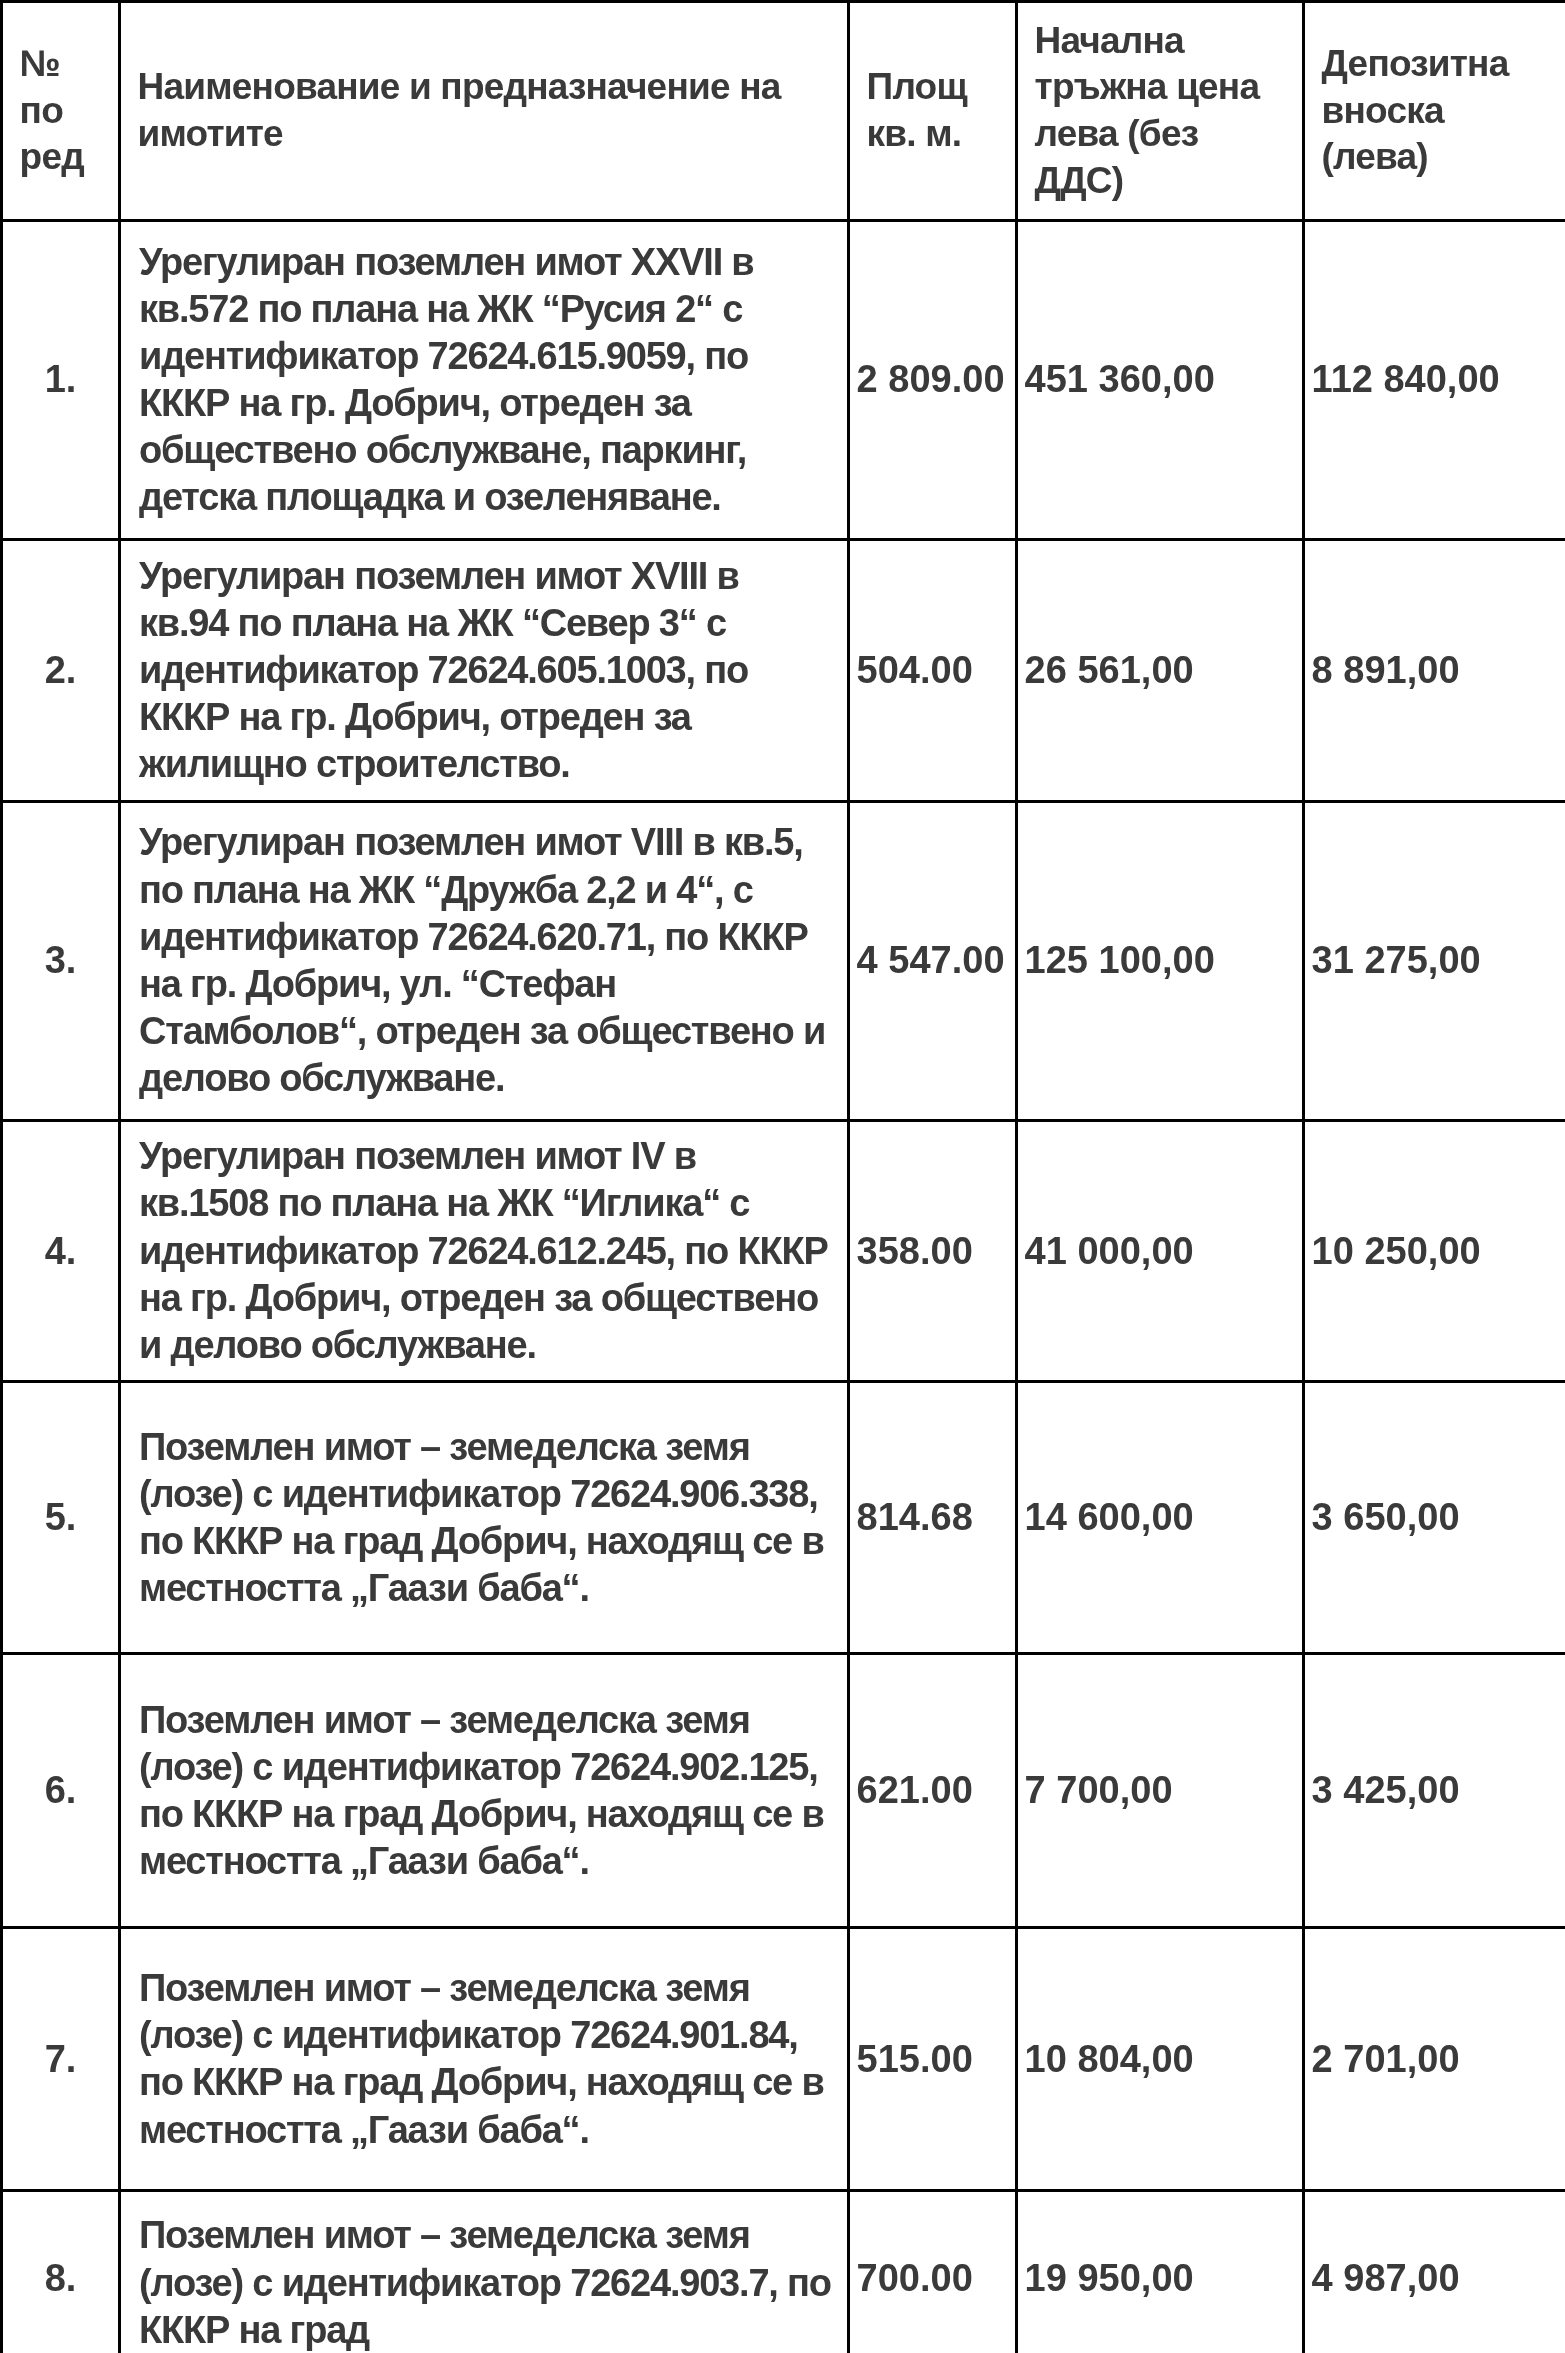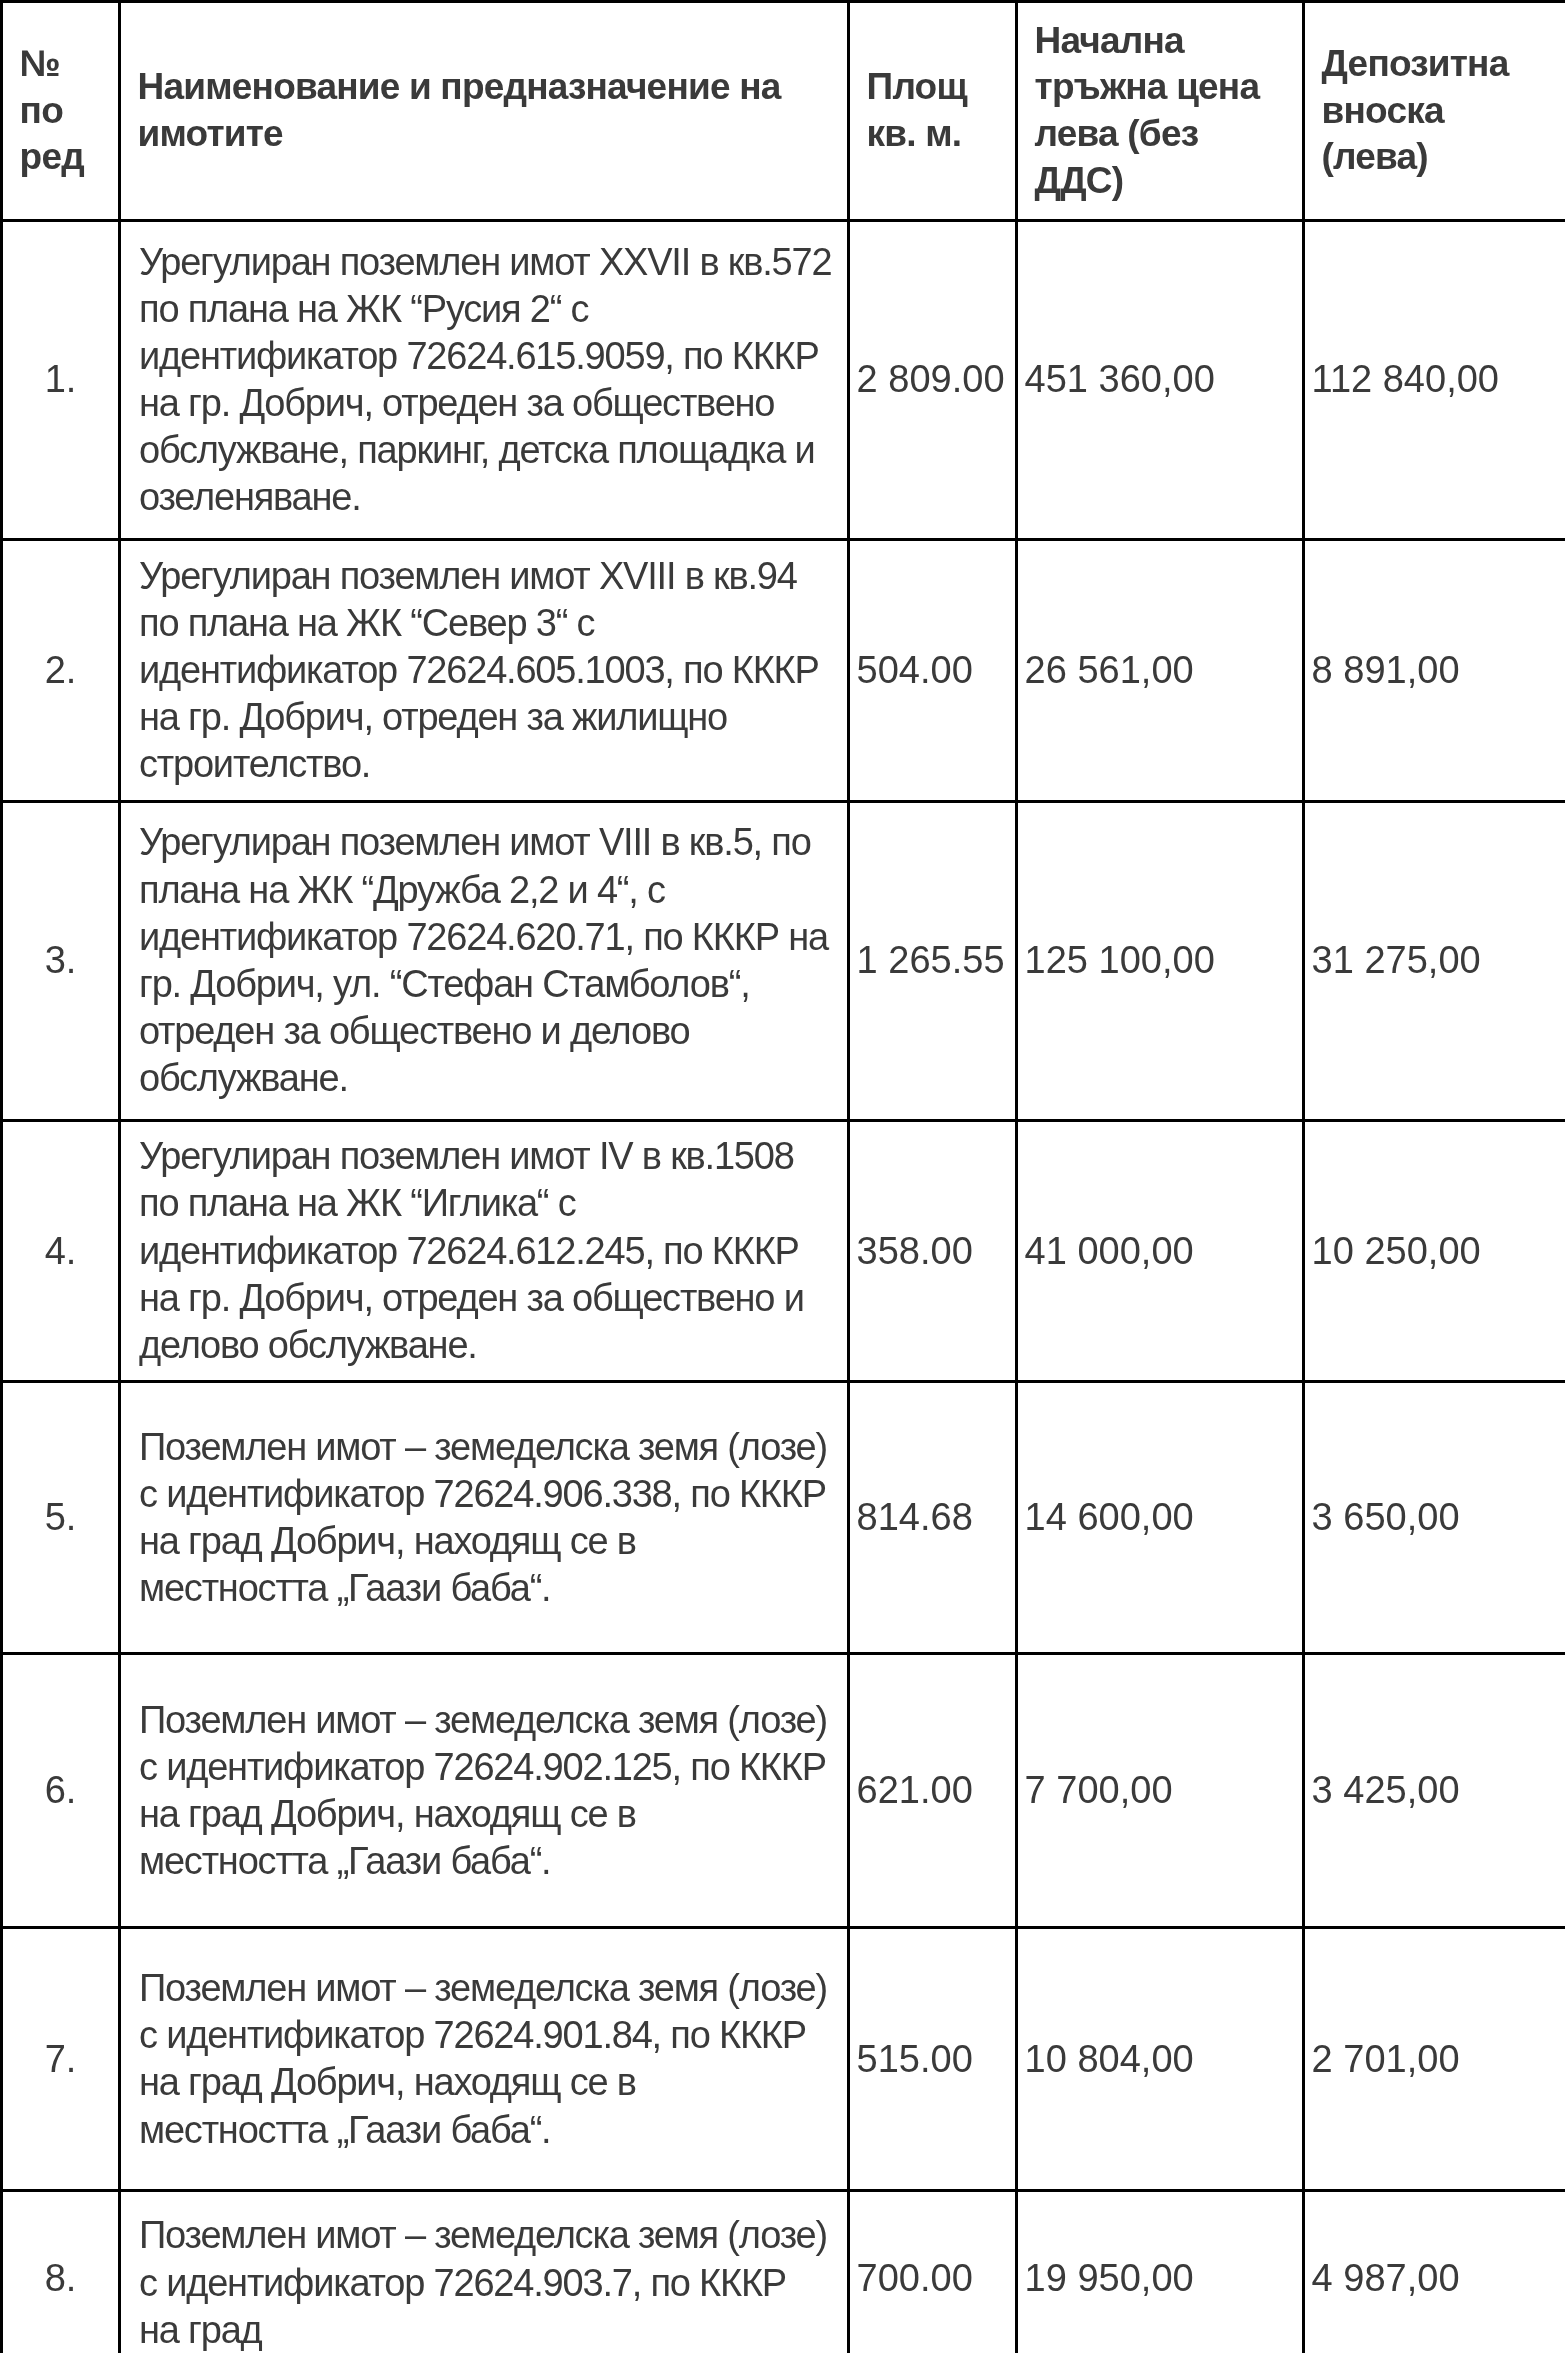--- a/index.html
+++ b/index.html
@@ -19,20 +19,21 @@
     table-layout: fixed;
     width: 1565px;
     font-family: "Liberation Sans", sans-serif;
     color: #3a3a3a;
     background: #ffffff;
   }
   table.props th,
   table.props td {
     border: 3.3px solid #000000;
     overflow: hidden;
+    font-weight: bold;
   }
   
   table.props th {
     font-size: 37px;
     line-height: 1.26;
     font-weight: bold;
     text-align: left;
     vertical-align: middle;
     letter-spacing: -0.8px;
     padding: 8.3px 10px 8.3px 16.6px;
@@ -105,21 +106,21 @@
         <td class="rownum">2.</td>
         <td class="desc">Урегулиран поземлен имот XVIII в кв.94 по плана на ЖК “Север 3“ с идентификатор 72624.605.1003, по КККР на гр. Добрич, отреден за жилищно строителство.</td>
         <td class="val">504.00</td>
         <td class="val">26 561,00</td>
         <td class="val">8 891,00</td>
       </tr>
 
       <tr class="r3">
         <td class="rownum">3.</td>
         <td class="desc">Урегулиран поземлен имот VIII в кв.5, по плана на ЖК “Дружба 2,2 и 4“, с идентификатор 72624.620.71, по КККР на гр. Добрич, ул. “Стефан Стамболов“, отреден за обществено и делово обслужване.</td>
-        <td class="val">1 265.55</td>
+        <td class="val">4 547.00</td>
         <td class="val">125 100,00</td>
         <td class="val">31 275,00</td>
       </tr>
 
       <tr class="r4">
         <td class="rownum">4.</td>
         <td class="desc">Урегулиран поземлен имот IV в кв.1508 по плана на ЖК “Иглика“ с идентификатор 72624.612.245, по КККР на гр. Добрич, отреден за обществено и делово обслужване.</td>
         <td class="val">358.00</td>
         <td class="val">41 000,00</td>
         <td class="val">10 250,00</td>

